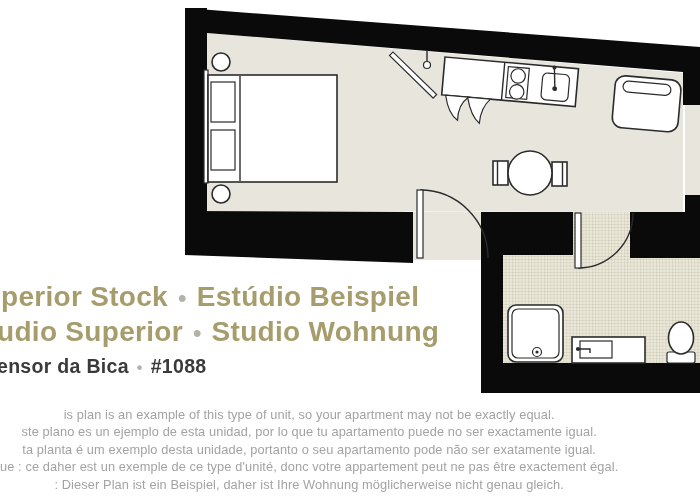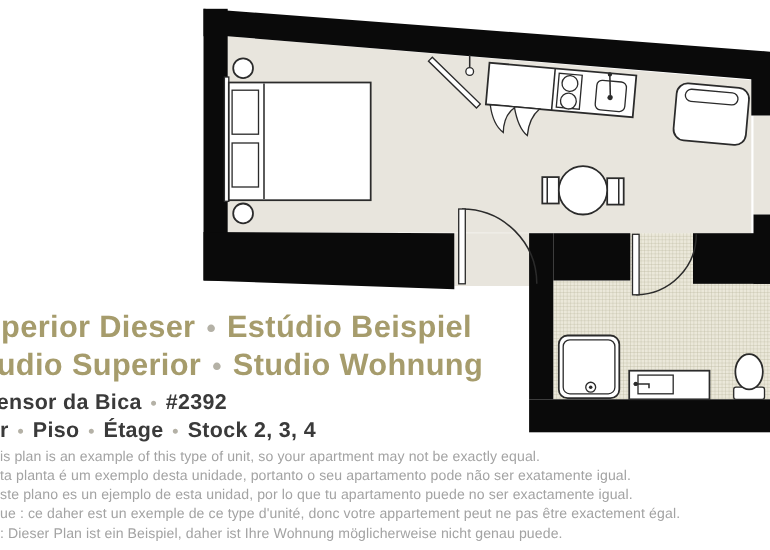--- a/index.html
+++ b/index.html
@@ -17,21 +17,21 @@
   .ln{fill:none;stroke:var(--outline,#2b2b2b);stroke-width:1.4;}
   .dot{fill:var(--outline,#2b2b2b);stroke:none;}
   .txt-line{position:absolute;white-space:nowrap;letter-spacing:0.3px;}
   .title-line{font-size:28px;font-weight:bold;color:var(--title,#a69c6c);}
   .sub-line{font-size:19.5px;font-weight:bold;color:var(--subtitle,#3a3a3a);}
   .bullet{color:var(--bullet,#b4b1a6);font-weight:bold;}
   .title-line .bullet{margin:0 10px;font-size:24px;}
   .sub-line .bullet{margin:0 8px;font-size:16px;}
   .disclaimer{position:absolute;left:0;top:406px;color:var(--disclaimer,#a3a3a3);
     font-size:12.8px;line-height:17.4px;letter-spacing:0.1px;}
-  .disclaimer div{white-space:nowrap;}
+  .disclaimer div{white-space:nowrap;text-align:center;}
 </style>
 </head>
 <body>
 
 <div id="stage">
 
   <svg width="700" height="500" viewBox="0 0 700 500">
     <defs>
       <pattern id="tile" width="3.2" height="3.2" patternUnits="userSpaceOnUse">
         <rect width="3.2" height="3.2" fill="var(--tile,#ebe8da)"></rect>
@@ -132,34 +132,31 @@
       <path class="ln" d="M576,349 L590,349 L590,353"></path>
       <circle class="dot" cx="578" cy="349" r="2"></circle>
     </g>
     <g>
       <rect class="thin" x="667" y="352" width="28" height="11" rx="2"></rect>
       <ellipse class="fur" cx="681" cy="338" rx="12.5" ry="16"></ellipse>
     </g>
   </svg>
 
   <div class="txt-line title-line" style="left:1px;top:281px">
-    <span>perior Dieser</span><span class="bullet">•</span><span>Estúdio Beispiel</span>
+    <span>perior Stock</span><span class="bullet">•</span><span>Estúdio Beispiel</span>
   </div>
   <div class="txt-line title-line" style="left:-3px;top:316px">
     <span>udio Superior</span><span class="bullet">•</span><span>Studio Wohnung</span>
   </div>
 
   <div class="txt-line sub-line" style="left:-3px;top:355px">
-    <span>ensor da Bica</span><span class="bullet">•</span><span>#2392</span>
-  </div>
-  <div class="txt-line sub-line" style="left:0px;top:380px">
-    <span>r</span><span class="bullet">•</span><span>Piso</span><span class="bullet">•</span><span>Étage</span><span class="bullet">•</span><span>Stock 2, 3, 4</span>
+    <span>ensor da Bica</span><span class="bullet">•</span><span>#1088</span>
   </div>
 
   <div class="disclaimer">
     <div>is plan is an example of this type of unit, so your apartment may not be exactly equal.</div>
+    <div>ste plano es un ejemplo de esta unidad, por lo que tu apartamento puede no ser exactamente igual.</div>
     <div>ta planta é um exemplo desta unidade, portanto o seu apartamento pode não ser exatamente igual.</div>
-    <div>ste plano es un ejemplo de esta unidad, por lo que tu apartamento puede no ser exactamente igual.</div>
     <div>ue : ce daher est un exemple de ce type d'unité, donc votre appartement peut ne pas être exactement égal.</div>
-    <div>: Dieser Plan ist ein Beispiel, daher ist Ihre Wohnung möglicherweise nicht genau puede.</div>
+    <div>: Dieser Plan ist ein Beispiel, daher ist Ihre Wohnung möglicherweise nicht genau gleich.</div>
   </div>
 
 </div>
 
 </body></html>

